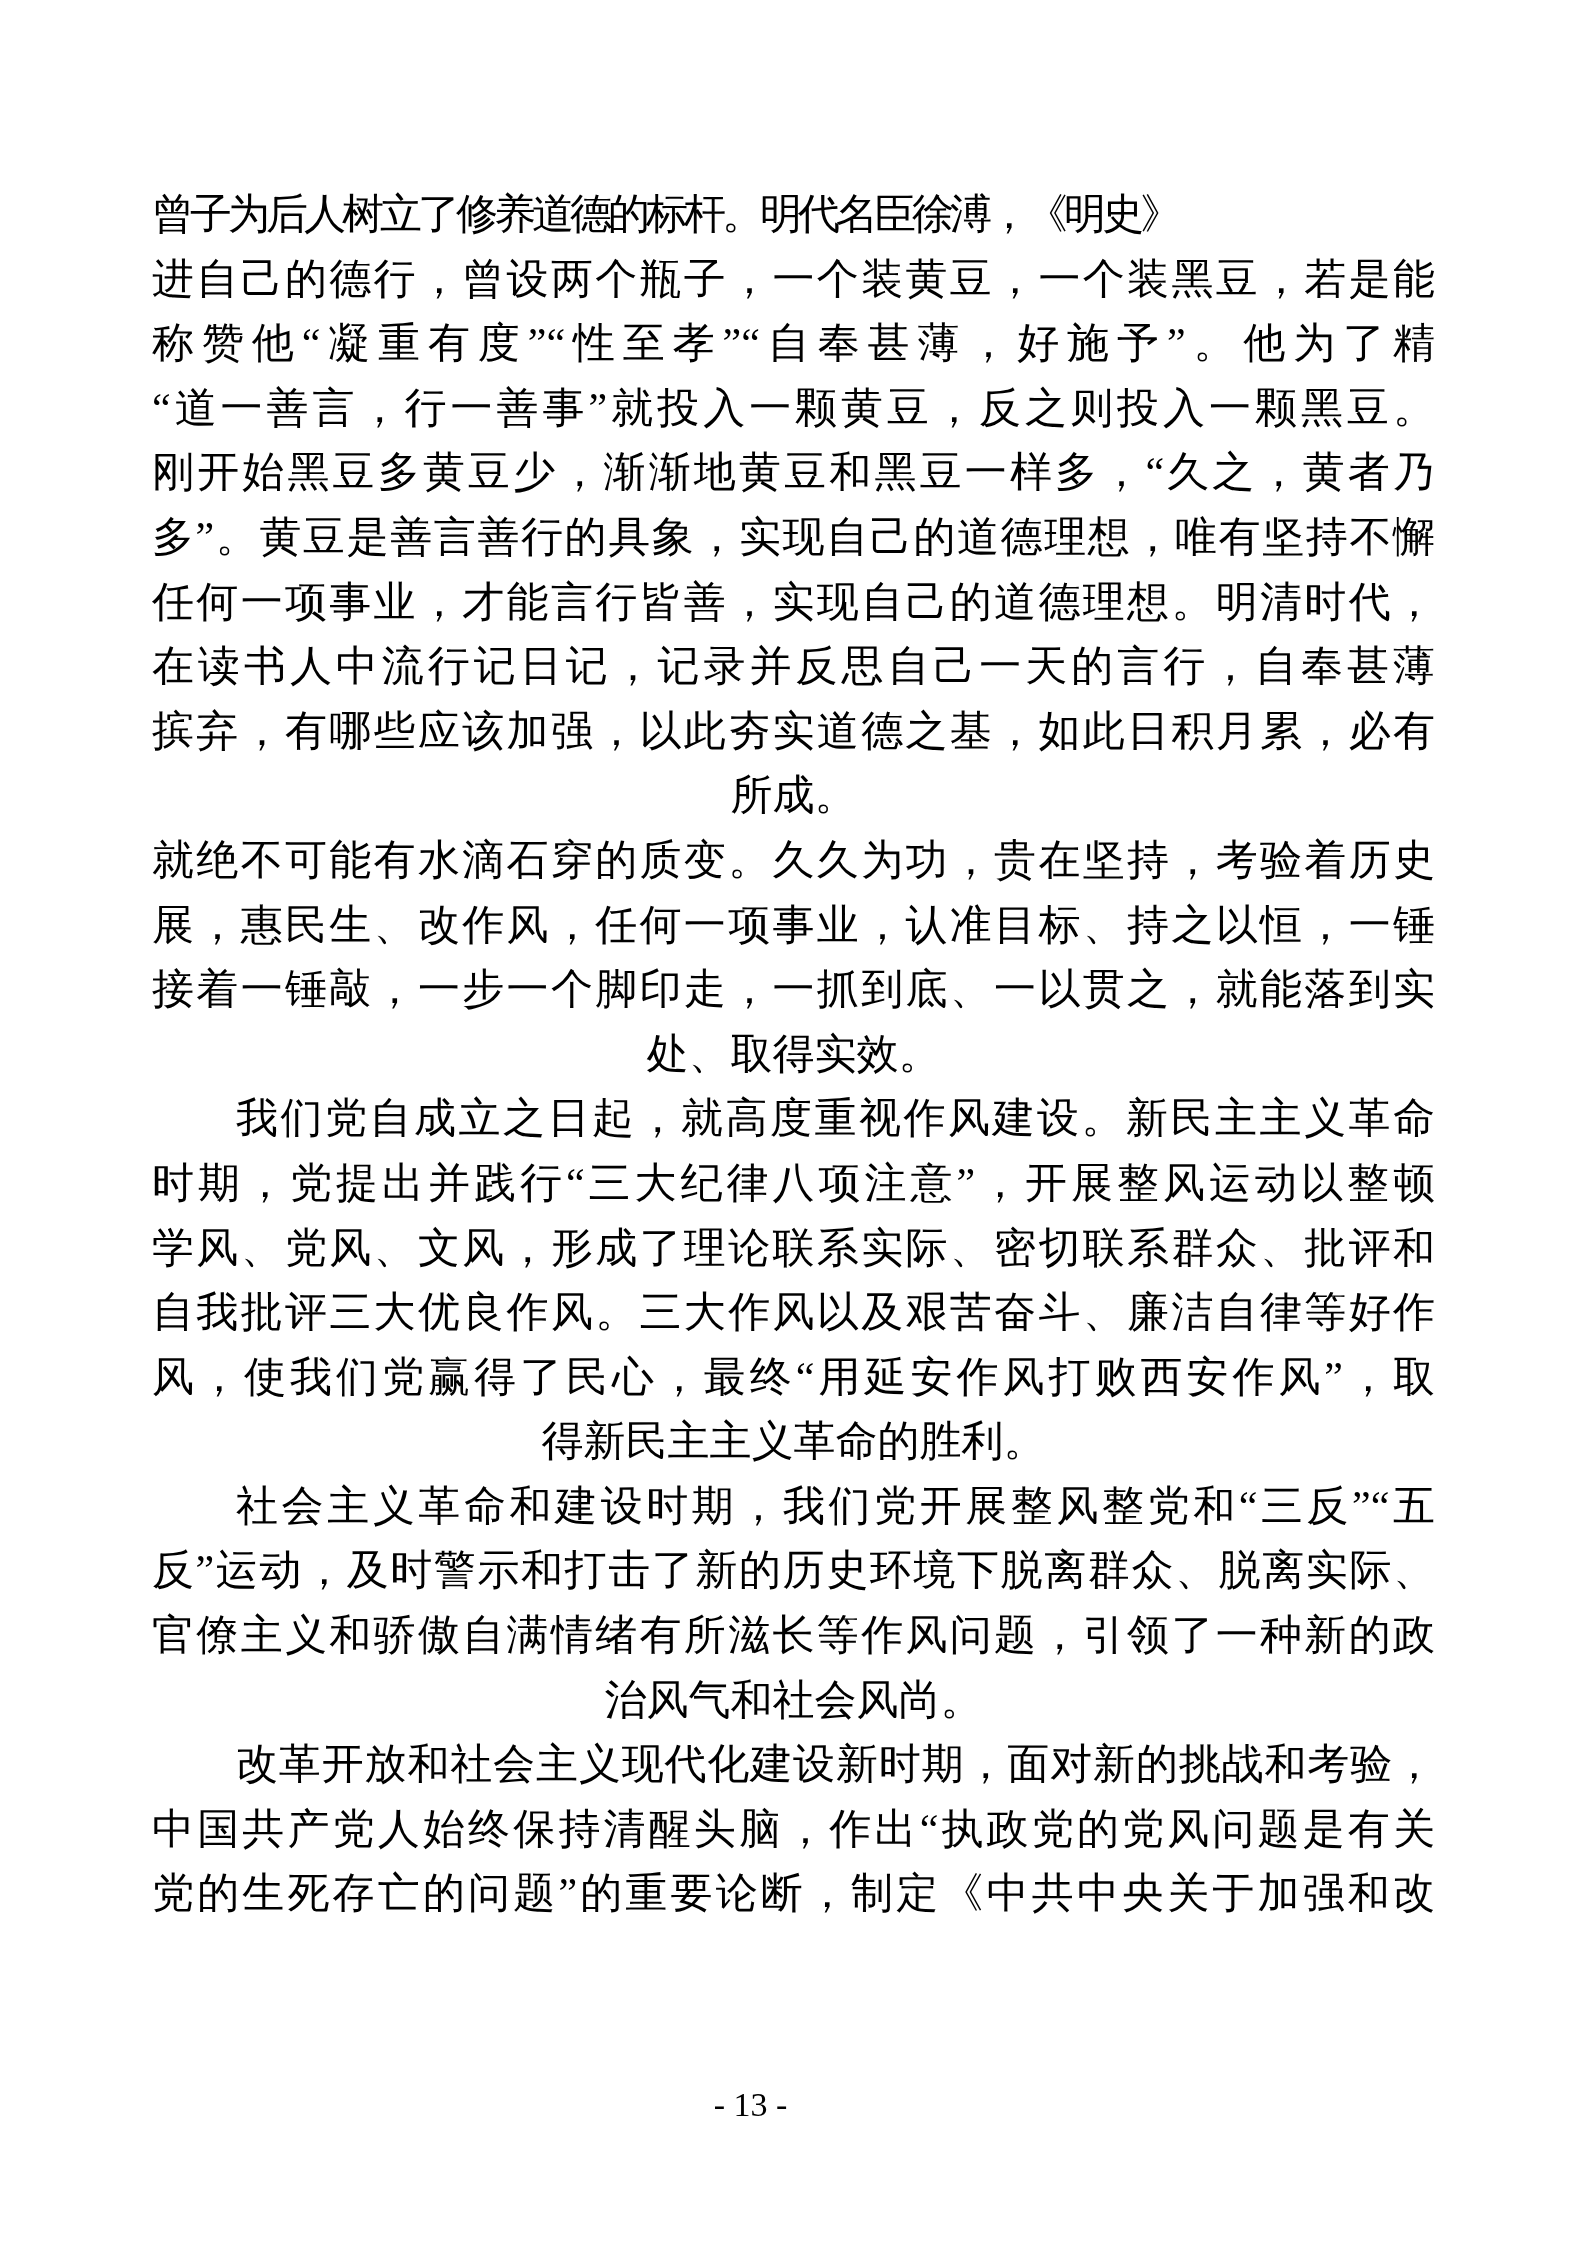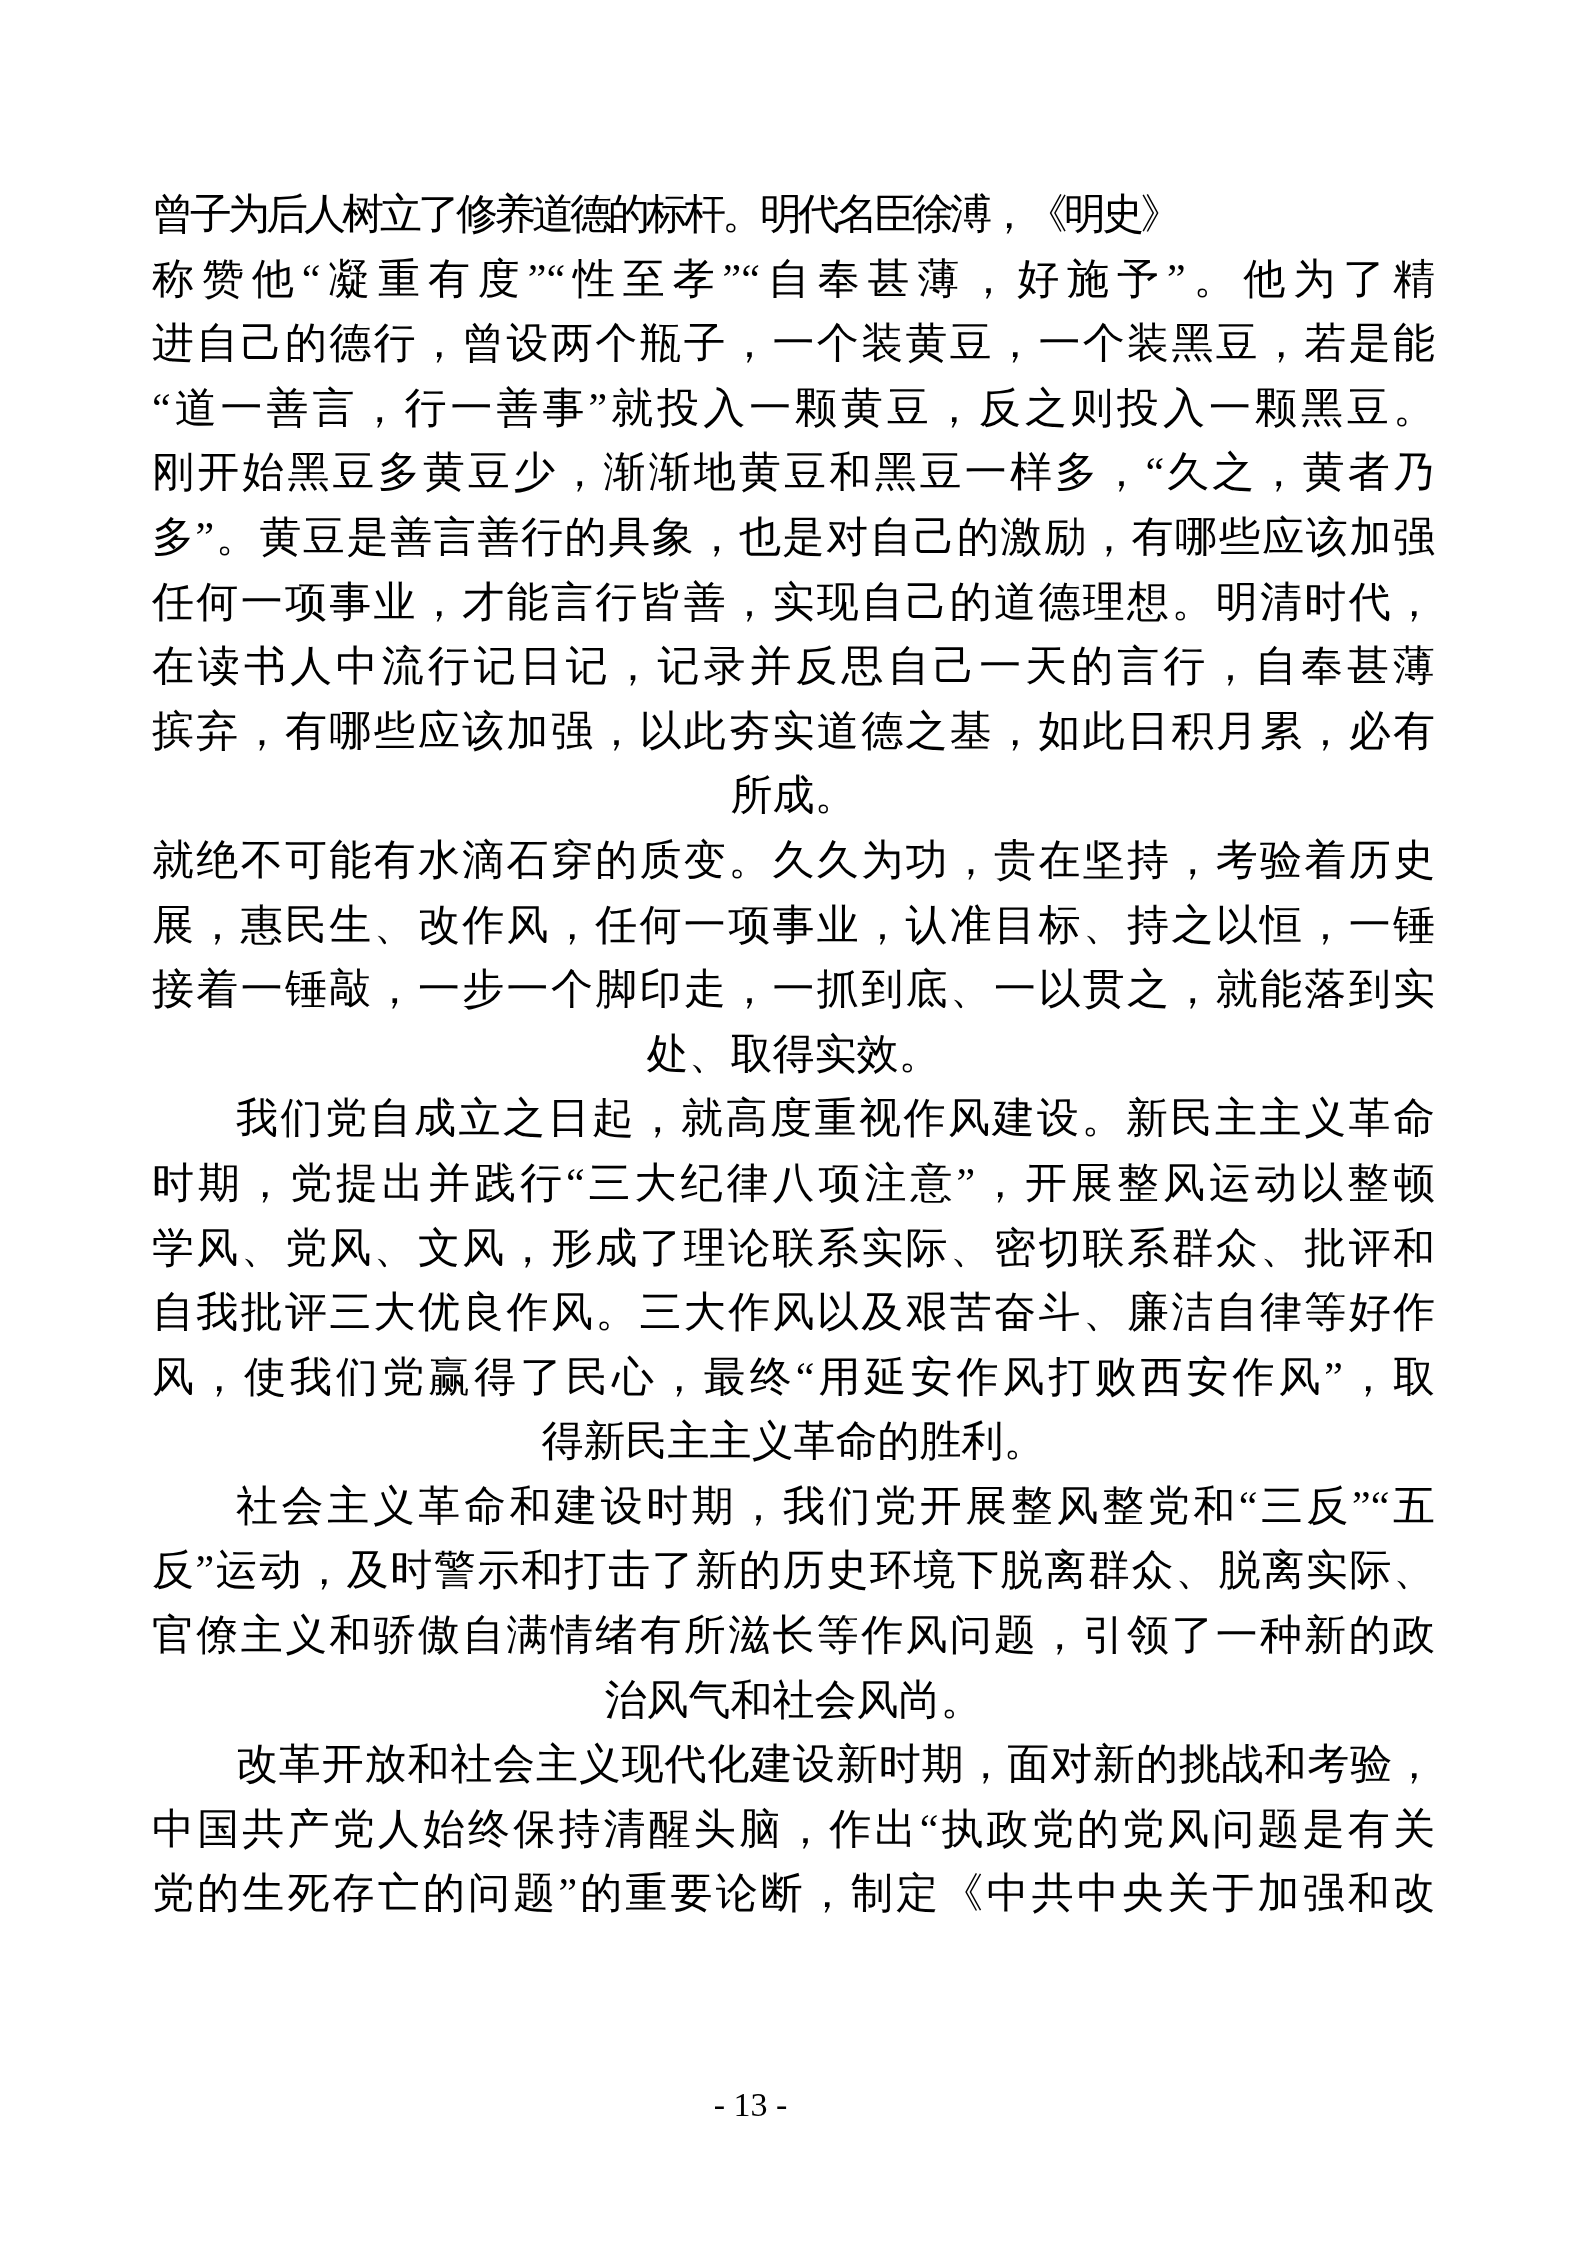--- a/index.html
+++ b/index.html
@@ -54,25 +54,25 @@
     font-family: "Liberation Serif", serif;
   }
 </style>
 </head>
 <body>
 
 <div class="page">
   <div class="text-block">
       <div class="para">
         <div class="line lead">曾子为后人树立了修养道德的标杆。明代名臣徐溥，《明史》</div>
+        <div class="line full">进自己的德行，曾设两个瓶子，一个装黄豆，一个装黑豆，若是能</div>
         <div class="line full">称赞他“凝重有度”“性至孝”“自奉甚薄，好施予”。他为了精</div>
-        <div class="line full">进自己的德行，曾设两个瓶子，一个装黄豆，一个装黑豆，若是能</div>
         <div class="line full">“道一善言，行一善事”就投入一颗黄豆，反之则投入一颗黑豆。</div>
         <div class="line full">刚开始黑豆多黄豆少，渐渐地黄豆和黑豆一样多，“久之，黄者乃</div>
-        <div class="line full">多”。黄豆是善言善行的具象，也是对自己的激励，有哪些应该加强</div>
+        <div class="line full">多”。黄豆是善言善行的具象，实现自己的道德理想，唯有坚持不懈</div>
         <div class="line full">任何一项事业，才能言行皆善，实现自己的道德理想。明清时代，</div>
         <div class="line full">在读书人中流行记日记，记录并反思自己一天的言行，自奉甚薄</div>
         <div class="line full">摈弃，有哪些应该加强，以此夯实道德之基，如此日积月累，必有</div>
         <div class="line end">所成。</div>
       </div>
       <div class="para">
         <div class="line full">就绝不可能有水滴石穿的质变。久久为功，贵在坚持，考验着历史</div>
         <div class="line full">展，惠民生、改作风，任何一项事业，认准目标、持之以恒，一锤</div>
         <div class="line full">接着一锤敲，一步一个脚印走，一抓到底、一以贯之，就能落到实</div>
         <div class="line end">处、取得实效。</div>

